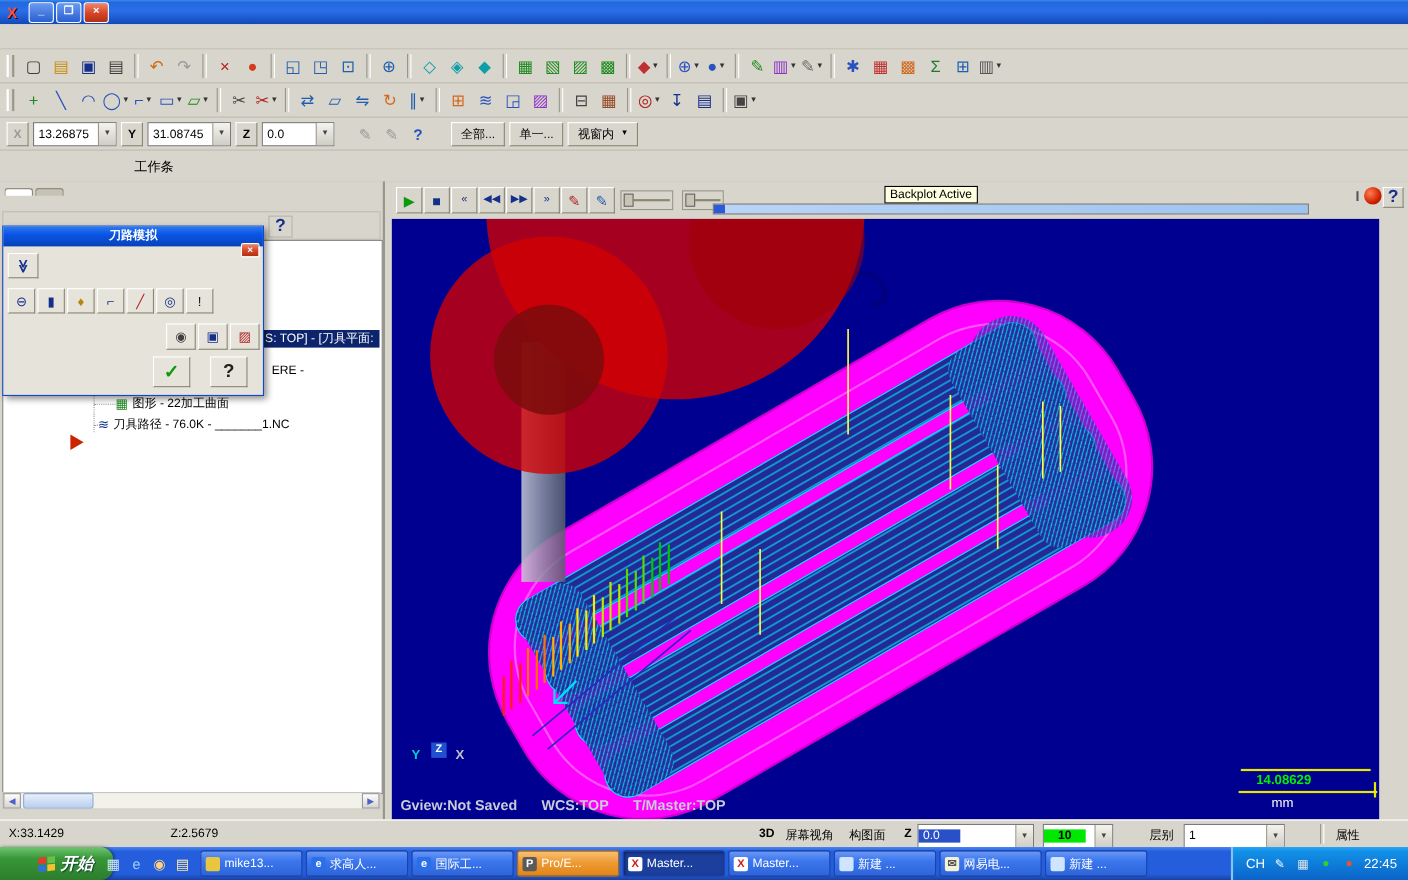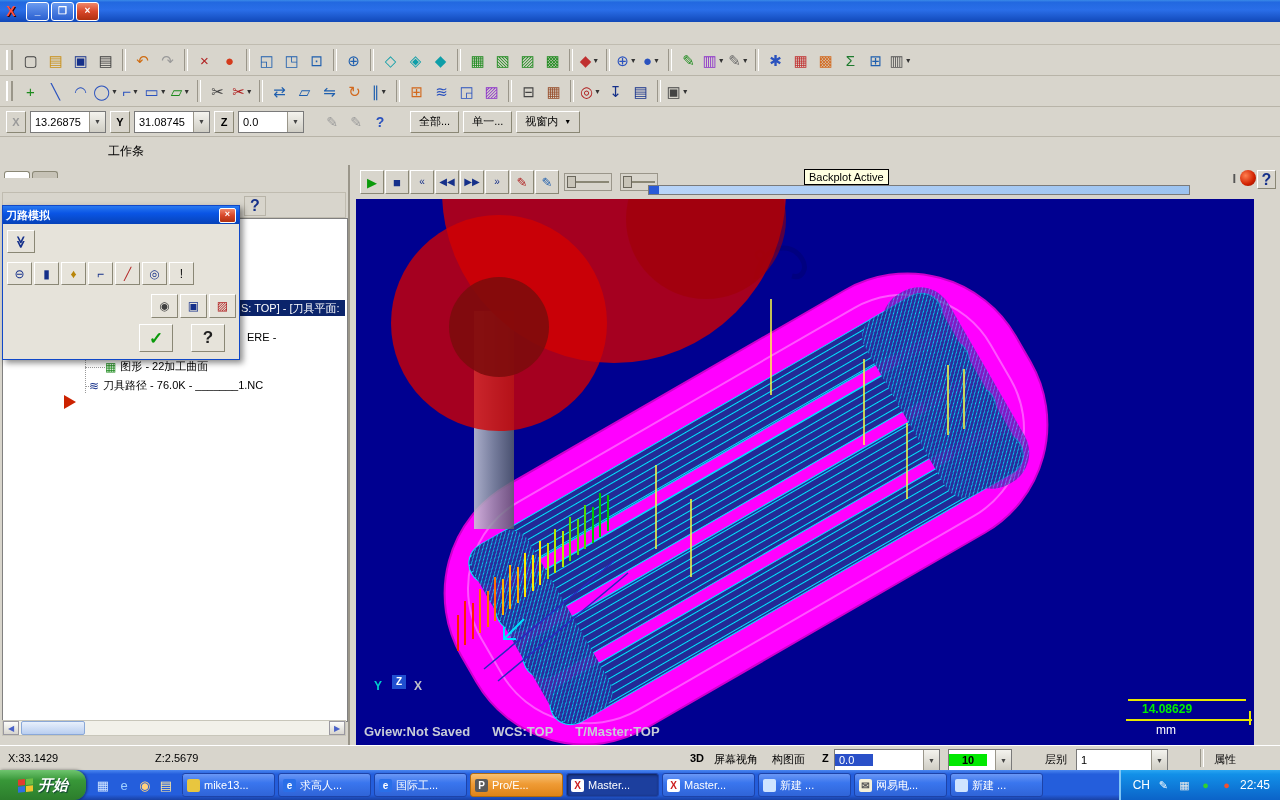--- a/index.html
+++ b/index.html
@@ -49,21 +49,21 @@
     border-radius:3px 3px 0 0;margin-right:2px;}
   .tab.active{background:#fff;}
   .tree{position:absolute;left:2px;top:53px;width:344px;height:502px;background:#fff;
     border:1px solid #808080;font-size:11px;}
   .dotted-v{border-left:1px dotted #9a9a9a;}
   .dotted-h{border-top:1px dotted #9a9a9a;}
   
   .dialog{left:2px;top:205px;width:236px;height:153px;background:#e6e3da;border:1px solid #1048c8;
     box-shadow:3px 3px 6px rgba(0,0,0,.45);z-index:50;}
   .dlg-title{height:18px;display:flex;align-items:center;padding:0 3px;color:#fff;font-size:11px;
-    font-weight:bold;background:linear-gradient(180deg,#2a7af0,#0a55e5 40%,#0642b8);}
+    font-weight:bold;background:linear-gradient(180deg,#2a7af0,#0a55e5 40%,#0642b8);flex-direction:column;}
   .dlg-close{margin-left:auto;width:15px;height:13px;border:1px solid #fff;border-radius:2px;
     background:linear-gradient(180deg,#f0876a,#d8472a 50%,#b03010);color:#fff;font-size:9px;
     line-height:11px;text-align:center;font-weight:bold;}
   .dbtn{width:23px;height:21px;display:flex;align-items:center;justify-content:center;background:#e6e3da;
     border:1px solid;border-color:#fff #8a8775 #8a8775 #fff;font-size:12px;margin-right:2px;}
   .bigbtn{width:32px;height:26px;display:flex;align-items:center;justify-content:center;background:#e6e3da;
     border:1px solid;border-color:#fff #8a8775 #8a8775 #fff;font-size:17px;font-weight:bold;}
   
   .bpbar{left:356px;top:165px;width:924px;height:34px;background:#d8d5cc;}
   .vcrbtn{width:22px;height:22px;display:flex;align-items:center;justify-content:center;background:#d8d5cc;
@@ -83,21 +83,21 @@
   
   .statusbar{left:0;top:745px;width:1280px;height:25px;background:#d8d5cc;border-top:1px solid #fff;
     font-size:11px;}
   .statusbar .lbl{position:absolute;top:6px;}
   
   .taskbar{left:0;top:770px;width:1280px;height:30px;
     background:linear-gradient(180deg,#4a86f0 0%,#245edc 14%,#245edc 82%,#1941a5 100%);}
   .startbtn{position:absolute;left:0;top:0;height:30px;width:86px;border-radius:0 12px 12px 0;
     background:linear-gradient(180deg,#6fc56f,#389738 35%,#2c7d2c);display:flex;align-items:center;
     justify-content:center;gap:5px;color:#fff;font-size:15px;font-weight:bold;font-style:italic;
-    text-shadow:1px 1px 1px #143;box-shadow:1px 0 3px rgba(0,0,0,.5);}
+    text-shadow:1px 1px 1px #143;box-shadow:1px 0 3px rgba(0,0,0,.5);padding-left:17px;}
   .flag{display:grid;grid-template-columns:7px 7px;grid-template-rows:6px 6px;gap:1px;transform:skewY(-6deg);}
   .flag i{display:block;}
   .ql-icon{width:18px;height:18px;display:flex;align-items:center;justify-content:center;
     font-size:13px;color:#fff;margin-right:3px;}
   .taskbtn{height:24px;width:93px;margin-right:3px;border-radius:3px;display:flex;align-items:center;
     padding:0 4px;box-sizing:border-box;color:#fff;font-size:11px;white-space:nowrap;overflow:hidden;
     background:linear-gradient(180deg,#6a97f5,#3a76ee 40%,#2f64d8);border:1px solid #1d43a8;}
   .taskbtn .ticon{width:13px;height:13px;margin-right:4px;border-radius:2px;flex:none;
     font-size:10px;font-weight:bold;display:flex;align-items:center;justify-content:center;}
   .taskbtn.pressed{background:#1c3f9e;box-shadow:inset 1px 1px 3px rgba(0,0,0,.5);}
@@ -366,21 +366,21 @@
       <span class="grayglyph"></span>
       <span class="grayglyph"></span>
       <span class="grayglyph"></span>
       <span class="grayglyph"></span>
       <span class="grayglyph"></span>
       <span class="grayglyph"></span>
       <span class="grayglyph"></span>
   </div>
 
   <div class="abs" style="left:0;top:137px;width:1280px;height:28px;background:#d8d5cc;border-bottom:1px solid #c0bcb0;">
-    <span class="abs" style="left:108px;top:6px;font-size:12px;">工作条</span>
+    <span class="abs" style="left:122px;top:6px;font-size:12px;">工作条</span>
   </div>
 
   <div class="abs sidebar">
     <div class="abs" style="left:4px;top:6px;display:flex;">
       <span class="tab active"></span>
         <span class="tab"></span>
     </div>
     <div class="abs" style="left:2px;top:27px;width:344px;height:26px;background:#d8d5cc;border:1px solid #c0bcb0;box-sizing:border-box;">
       <span class="abs" style="left:241px;top:3px;width:20px;height:18px;text-align:center;font-weight:bold;color:#15308a;border:1px solid #b8b4a8;">?</span>
     </div>

